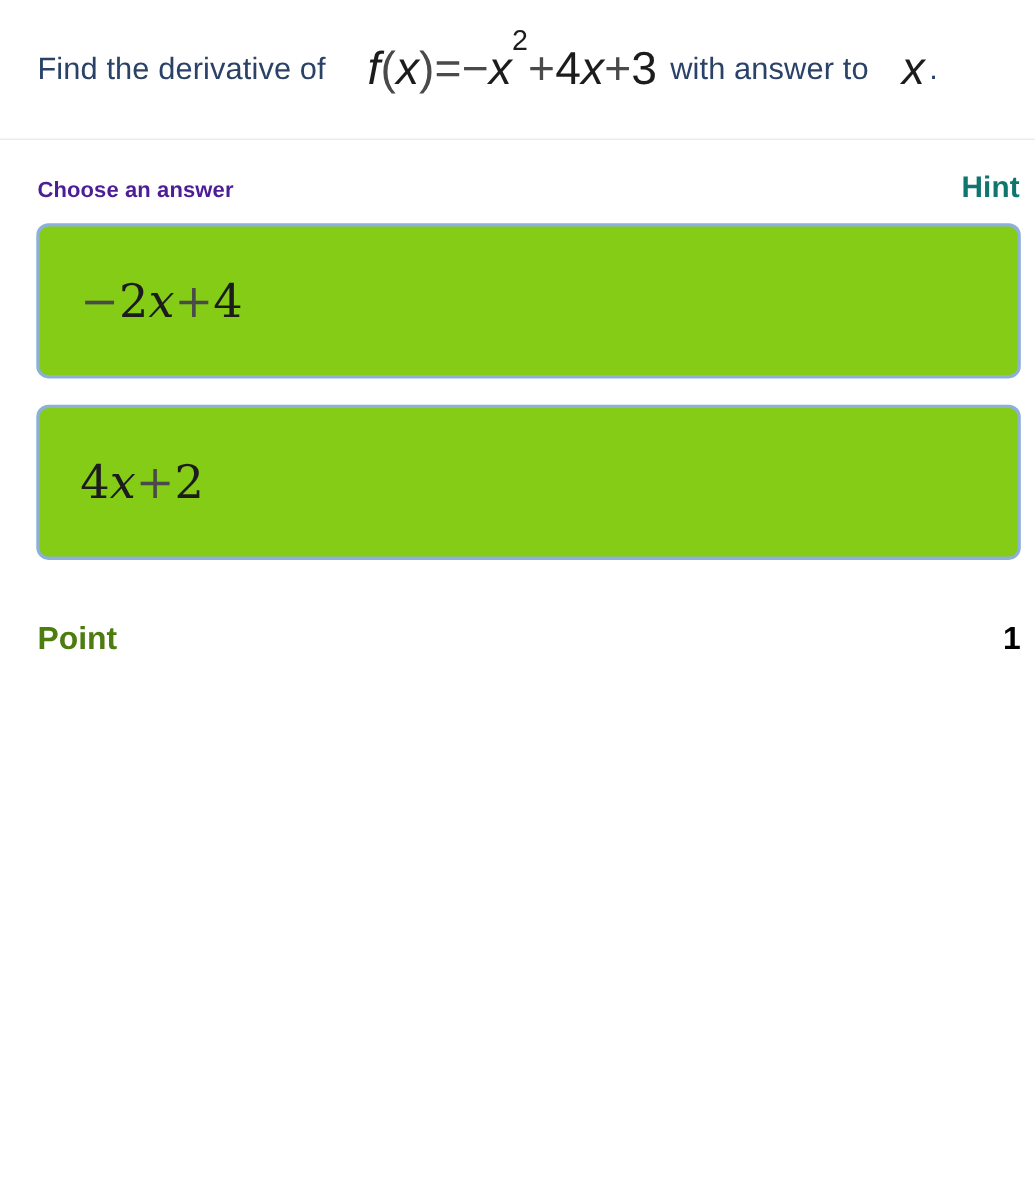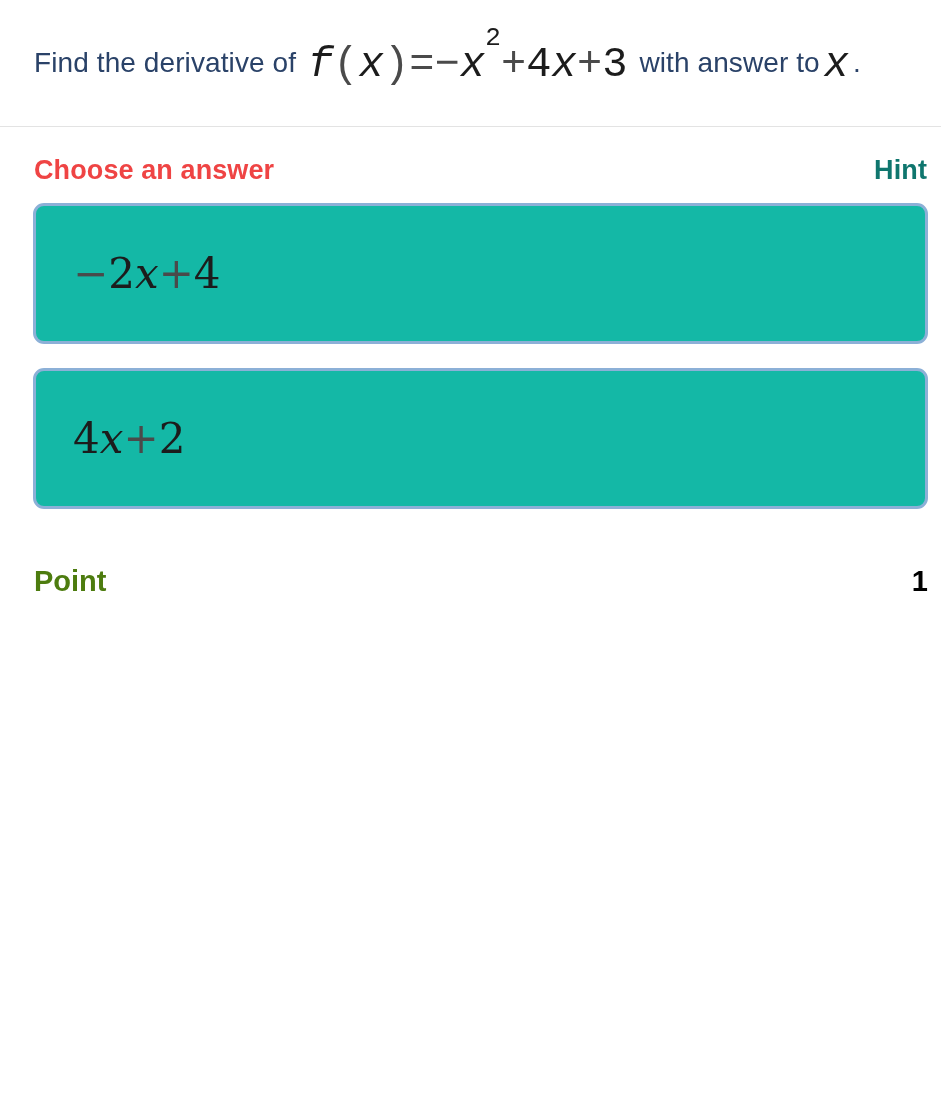--- a/index.html
+++ b/index.html
@@ -20,29 +20,30 @@
     padding: 30px 34px 0 34px;
   }
   .question-text {
     color: #2a4268;
     font-size: 28px;
     line-height: 66px;
     font-weight: 400;
     letter-spacing: 0.1px;
   }
   .mathjax {
-    font-family: Liberation Mono, monospace;
+    font-family: Liberation Sans, sans-serif;
     font-style: italic;
     color: #1c1c1c;
     font-size: 42px;
     line-height: 0;
     position: relative;
     top: 4px;
     white-space: nowrap;
     padding: 0 4px;
+    margin-left: 26px;
   }
   .mathjax .mj-op {
     font-style: normal;
     color: #4a4a4a;
   }
   .mathjax .mj-num {
     font-style: normal;
     color: #1c1c1c;
   }
   .mathjax sup {
@@ -62,22 +63,22 @@
   }
 
   
   .choose-row {
     display: flex;
     align-items: baseline;
     justify-content: space-between;
     padding: 28px 14px 0 34px;
   }
   .choose-label {
-    color: #ef4444;
-    font-size: 27px;
+    color: #4c1d95;
+    font-size: 20px;
     font-weight: bold;
     letter-spacing: 0.1px;
   }
   .hint-button {
     color: #0f766e;
     font-size: 27px;
     font-weight: bold;
     cursor: pointer;
     letter-spacing: 0.1px;
   }
@@ -85,21 +86,21 @@
   
   .options {
     padding: 17px 13px 0 33px;
   }
   .option-box {
     box-sizing: border-box;
     width: 895px;
     height: 141px;
     border: 3px solid #8cb0d7;
     border-radius: 11px;
-    background: #14b8a6;
+    background: #84cc16;
     display: flex;
     align-items: center;
     margin-bottom: 24px;
     cursor: pointer;
   }
   .option-math {
     font-family: "DejaVu Serif", "Liberation Serif", serif;
     font-style: italic;
     color: #1c1c1c;
     font-size: 42px;

